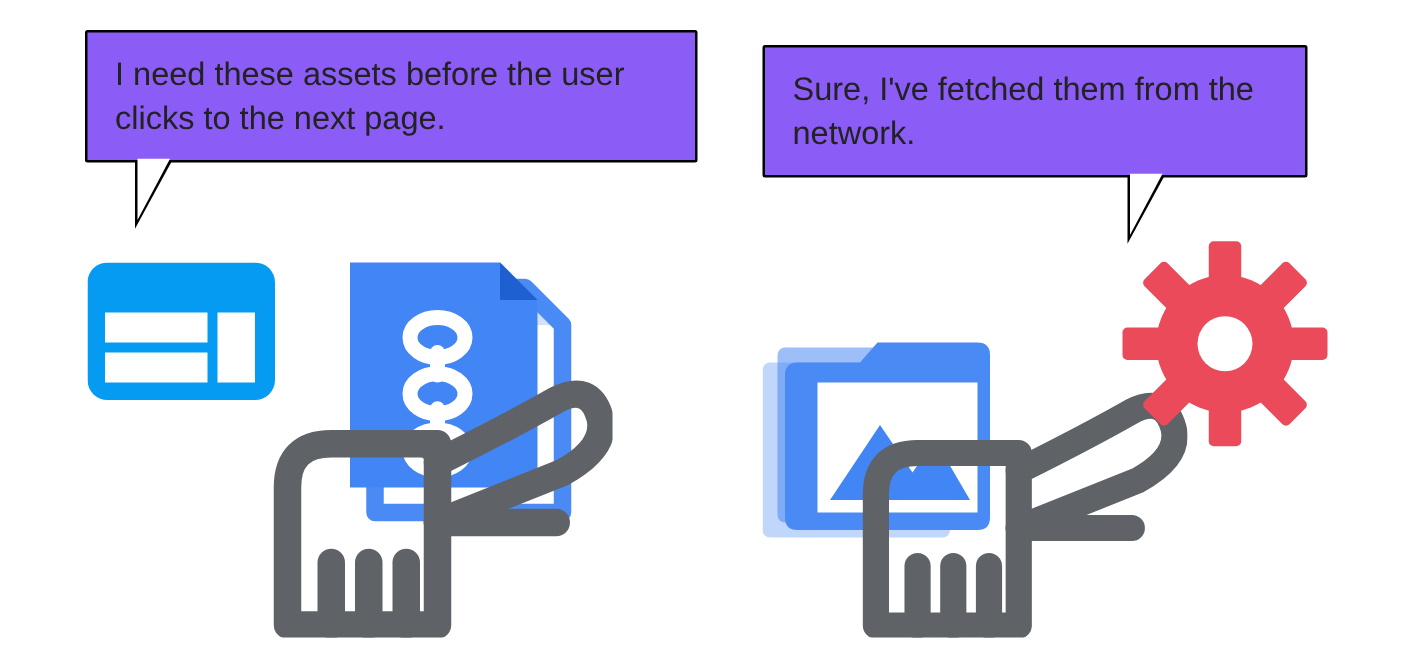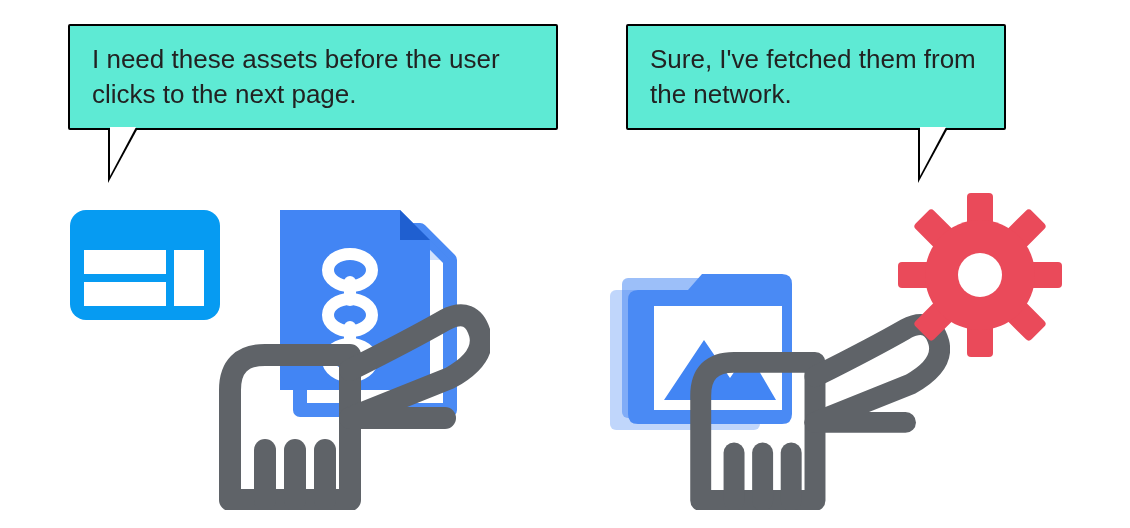--- a/index.html
+++ b/index.html
@@ -13,21 +13,21 @@
   }
   .stage {
     position: relative;
     width: 1130px;
     height: 528px;
   }
 
   
   .bubble {
     position: absolute;
-    background: #5eead4;
+    background: #8b5cf6;
     border: 2px solid #000;
     border-radius: 2px;
     padding: 16px 22px;
     font-size: 26px;
     line-height: 1.35;
     color: #222;
     box-sizing: border-box;
   }
   .bubble .tail {
     position: absolute;
@@ -42,21 +42,21 @@
   .bubble .tail.inner {
     border-left: 0 solid transparent;
     border-right: 26px solid transparent;
     border-top: 49px solid #fff;
   }
 
   #bubble-left { left: 68px; top: 24px; width: 490px; }
   #bubble-left .tail.outer { left: 38px; bottom: -55px; }
   #bubble-left .tail.inner { left: 40px; bottom: -48px; }
 
-  #bubble-right { left: 610px; top: 24px; width: 380px; margin-left: 16px; }
+  #bubble-right { left: 610px; top: 36px; width: 436px; }
   #bubble-right .tail.outer { left: 290px; bottom: -55px; }
   #bubble-right .tail.inner { left: 292px; bottom: -48px; }
 
   
   .icon {
     position: absolute;
   }
 </style>
 </head>
 <body>

